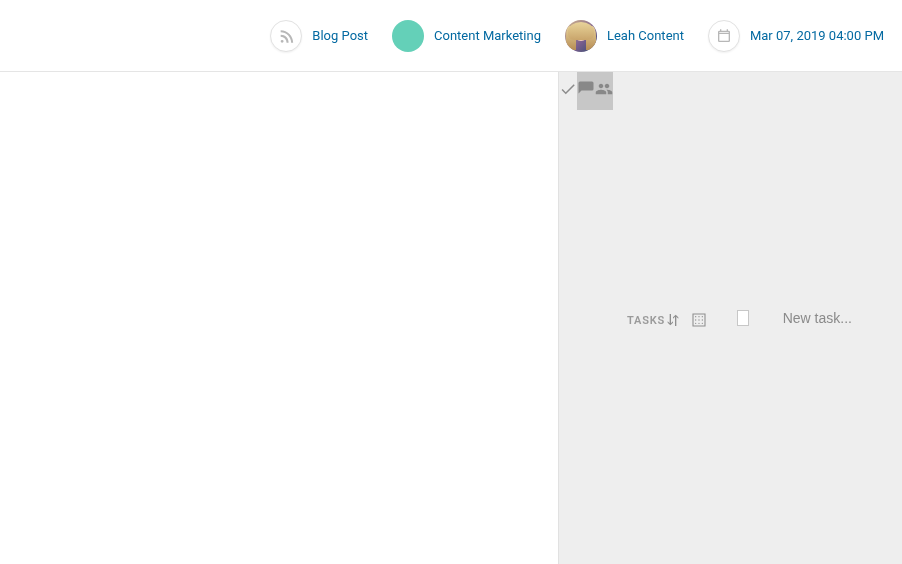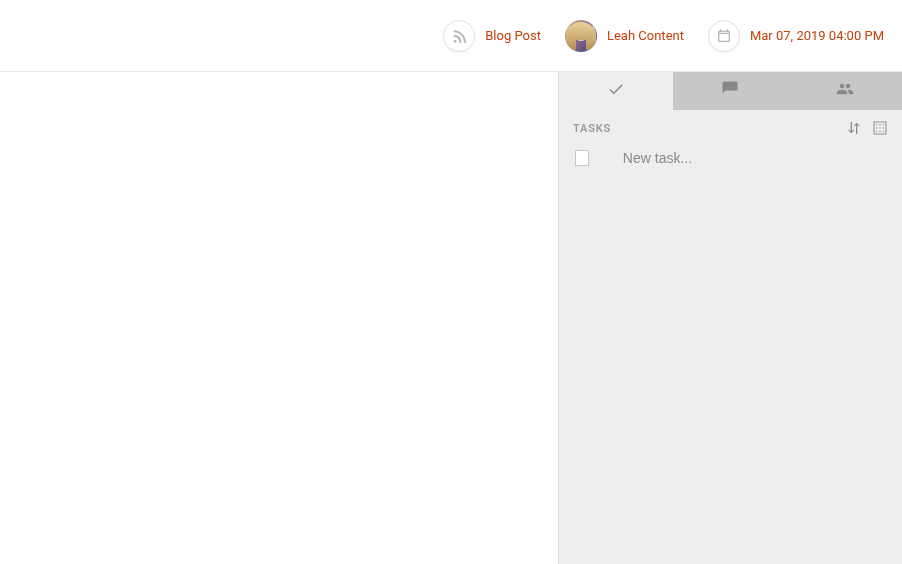--- a/index.html
+++ b/index.html
@@ -19,21 +19,21 @@
       align-items: center;
       justify-content: flex-end;
       padding-right: 18px;
       gap: 12px;
     }
     .chip {
       display: flex;
       align-items: center;
       gap: 10px;
       font-size: 13px;
-      color: #c2410c;
+      color: #0369a1;
       cursor: pointer;
       padding-right: 12px;
     }
     .circle {
       width: 32px;
       height: 32px;
       border-radius: 50%;
       display: flex;
       align-items: center;
       justify-content: center;
@@ -87,21 +87,20 @@
     }
     .content-area {
       flex: 1;
       background: #ffffff;
     }
     .sidebar {
       width: 344px;
       background: #eeeeee;
       border-left: 1px solid #e1e1e1;
       display: flex;
-      flex-direction: column;
     }
     .tabs {
       display: flex;
       height: 38px;
     }
     .tab {
       flex: 1;
       display: flex;
       align-items: center;
       justify-content: center;
@@ -161,20 +160,24 @@
 <body>
 
 <div class="header">
   <div class="chip">
     <span class="circle">
       <svg viewBox="0 0 24 24">
           <path fill="#b7b7b7" d="M6.18 17.82a2.18 2.18 0 1 1 0 4.36 2.18 2.18 0 0 1 0-4.36zM4 10.1v3.05A8.85 8.85 0 0 1 12.85 22h3.05C15.9 14.93 11.07 10.1 4 10.1zM4 3.27v3.05C12.6 6.32 19.68 13.4 19.68 22h3.05C22.73 11.72 14.28 3.27 4 3.27z"></path>
         </svg>
     </span>
     <span>Blog Post</span>
+  </div>
+  <div class="chip">
+    <span class="circle-teal"></span>
+    <span>Content Marketing</span>
   </div>
   <div class="chip">
     <span class="avatar">
       <span class="hair-l"></span>
         <span class="hair-r"></span>
     </span>
     <span>Leah Content</span>
   </div>
   <div class="chip" style="padding-right:0">
     <span class="circle">

